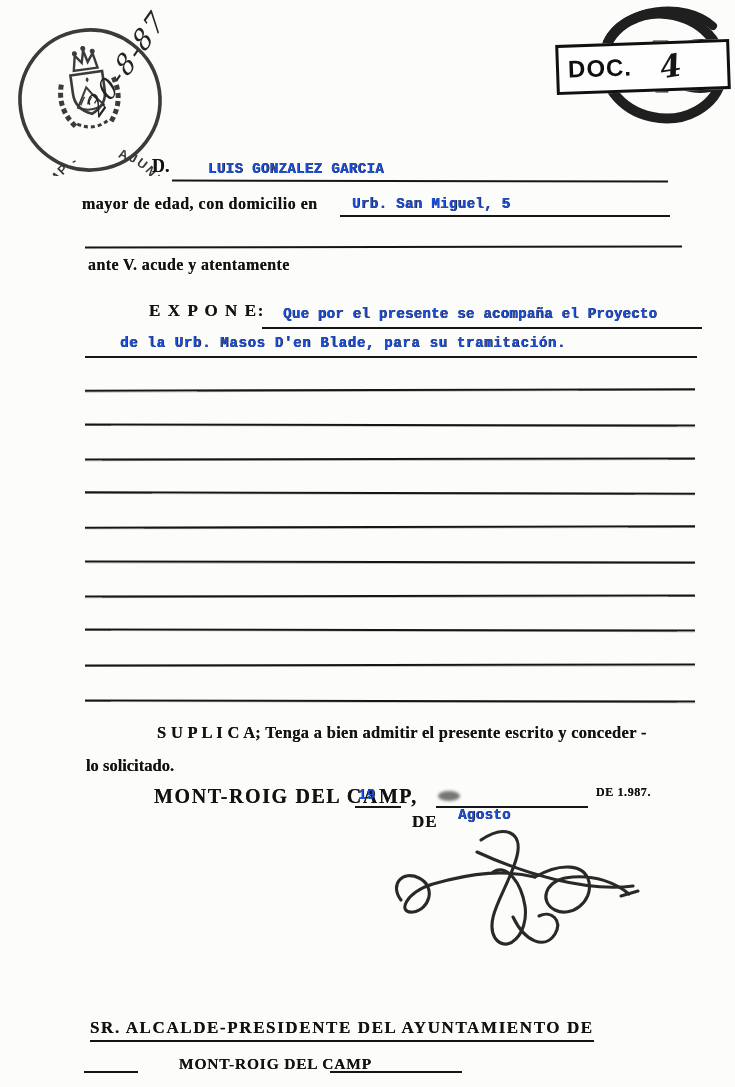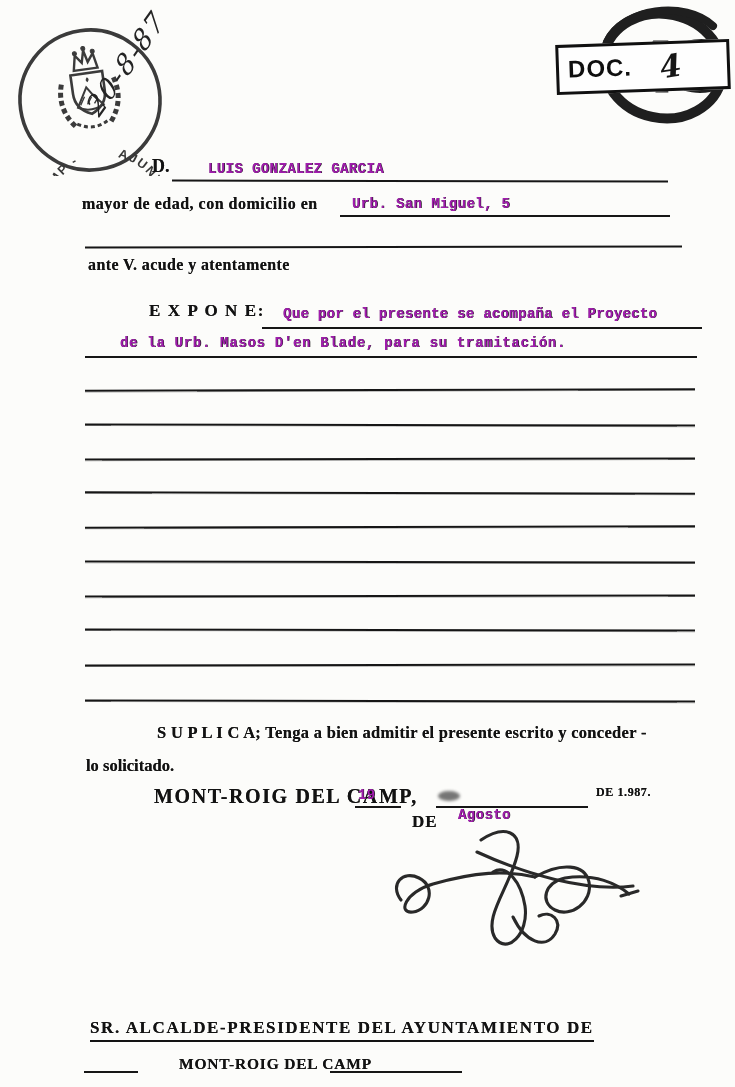--- a/index.html
+++ b/index.html
@@ -10,21 +10,21 @@
   }
   
   .print{
     position:absolute;font-family:"Liberation Serif", serif;font-weight:bold;
     color:#121212;line-height:1.05;text-shadow:0 0 .4px rgba(0,0,0,.75);
     white-space:nowrap;
   }
   
   .typed{
     position:absolute;font-family:"Liberation Mono", monospace;font-weight:bold;
-    font-size:14px;color:#a21caf;letter-spacing:.4px;line-height:1;
+    font-size:14px;color:#1d4ed8;letter-spacing:.4px;line-height:1;
     text-shadow:.6px 0 0 rgba(0,0,0,.85), 0 0 .6px rgba(0,0,0,.45);
     white-space:nowrap;
   }
   
   .rule{
     position:absolute;left:85px;width:610px;height:0;
     border-top:2.5px solid #161616;box-shadow:0 .6px 0 rgba(0,0,0,.35);
   }
   .ul{position:absolute;height:0;border-top:2.3px solid #161616;}
   .hand{

